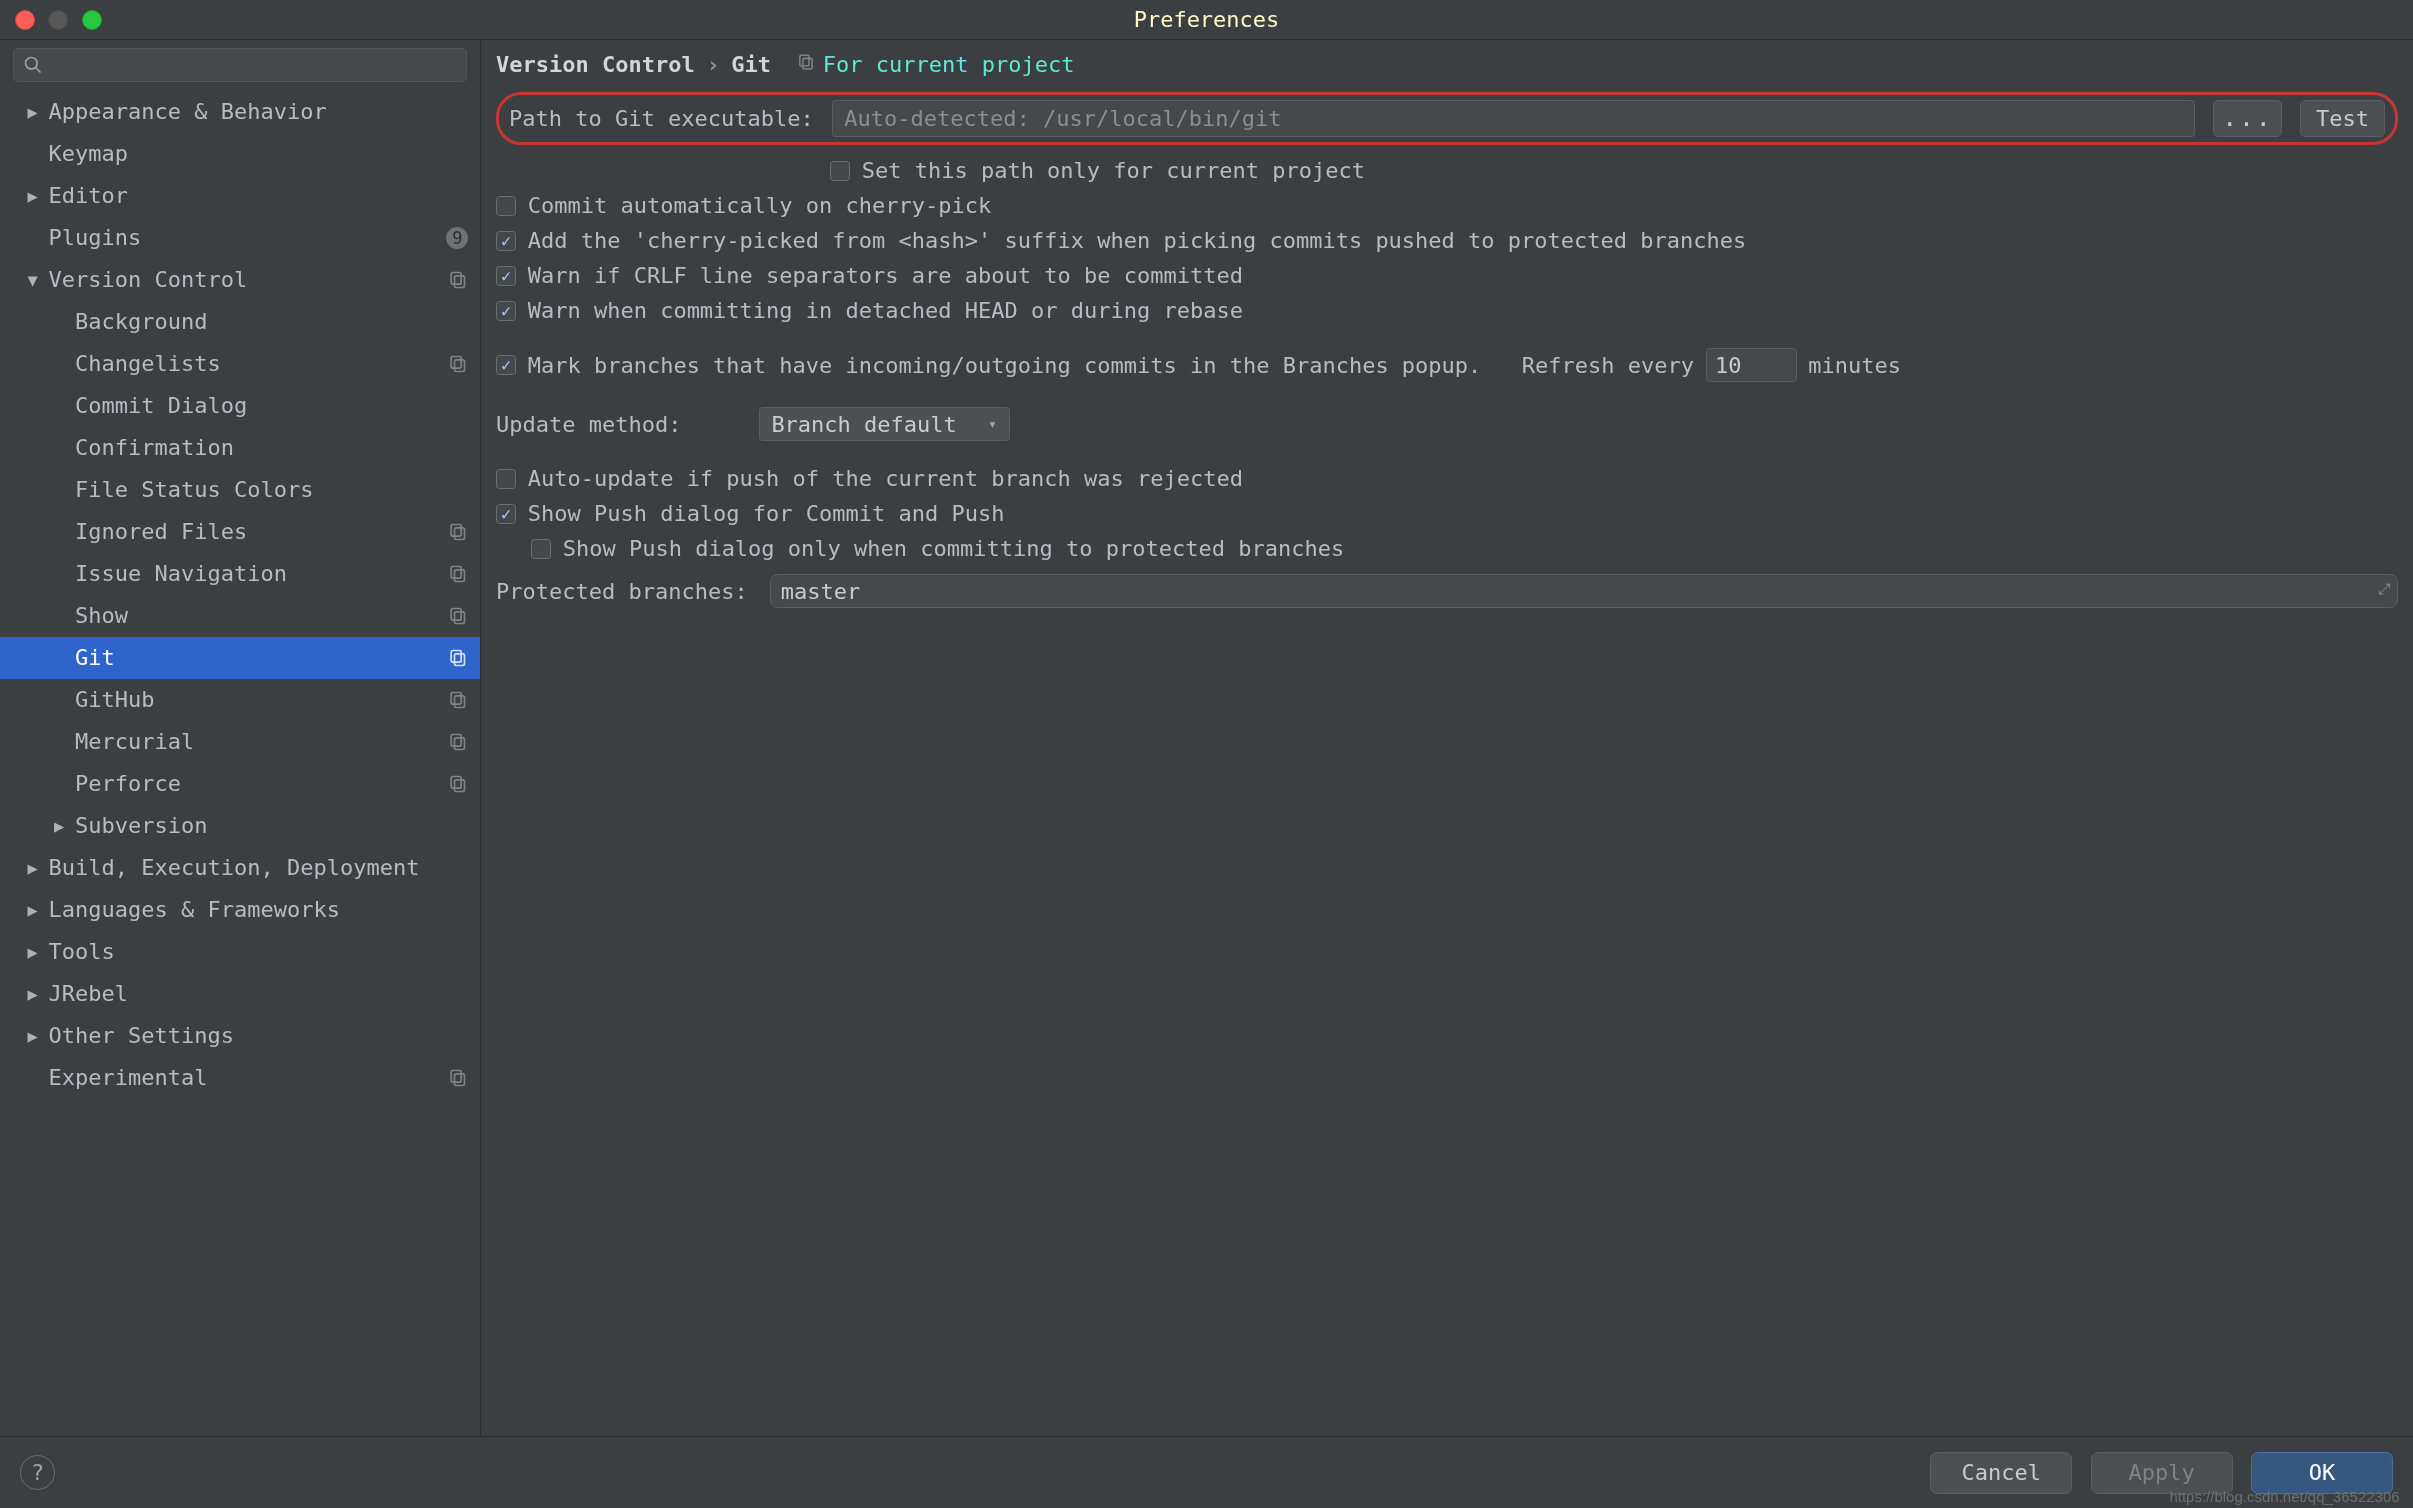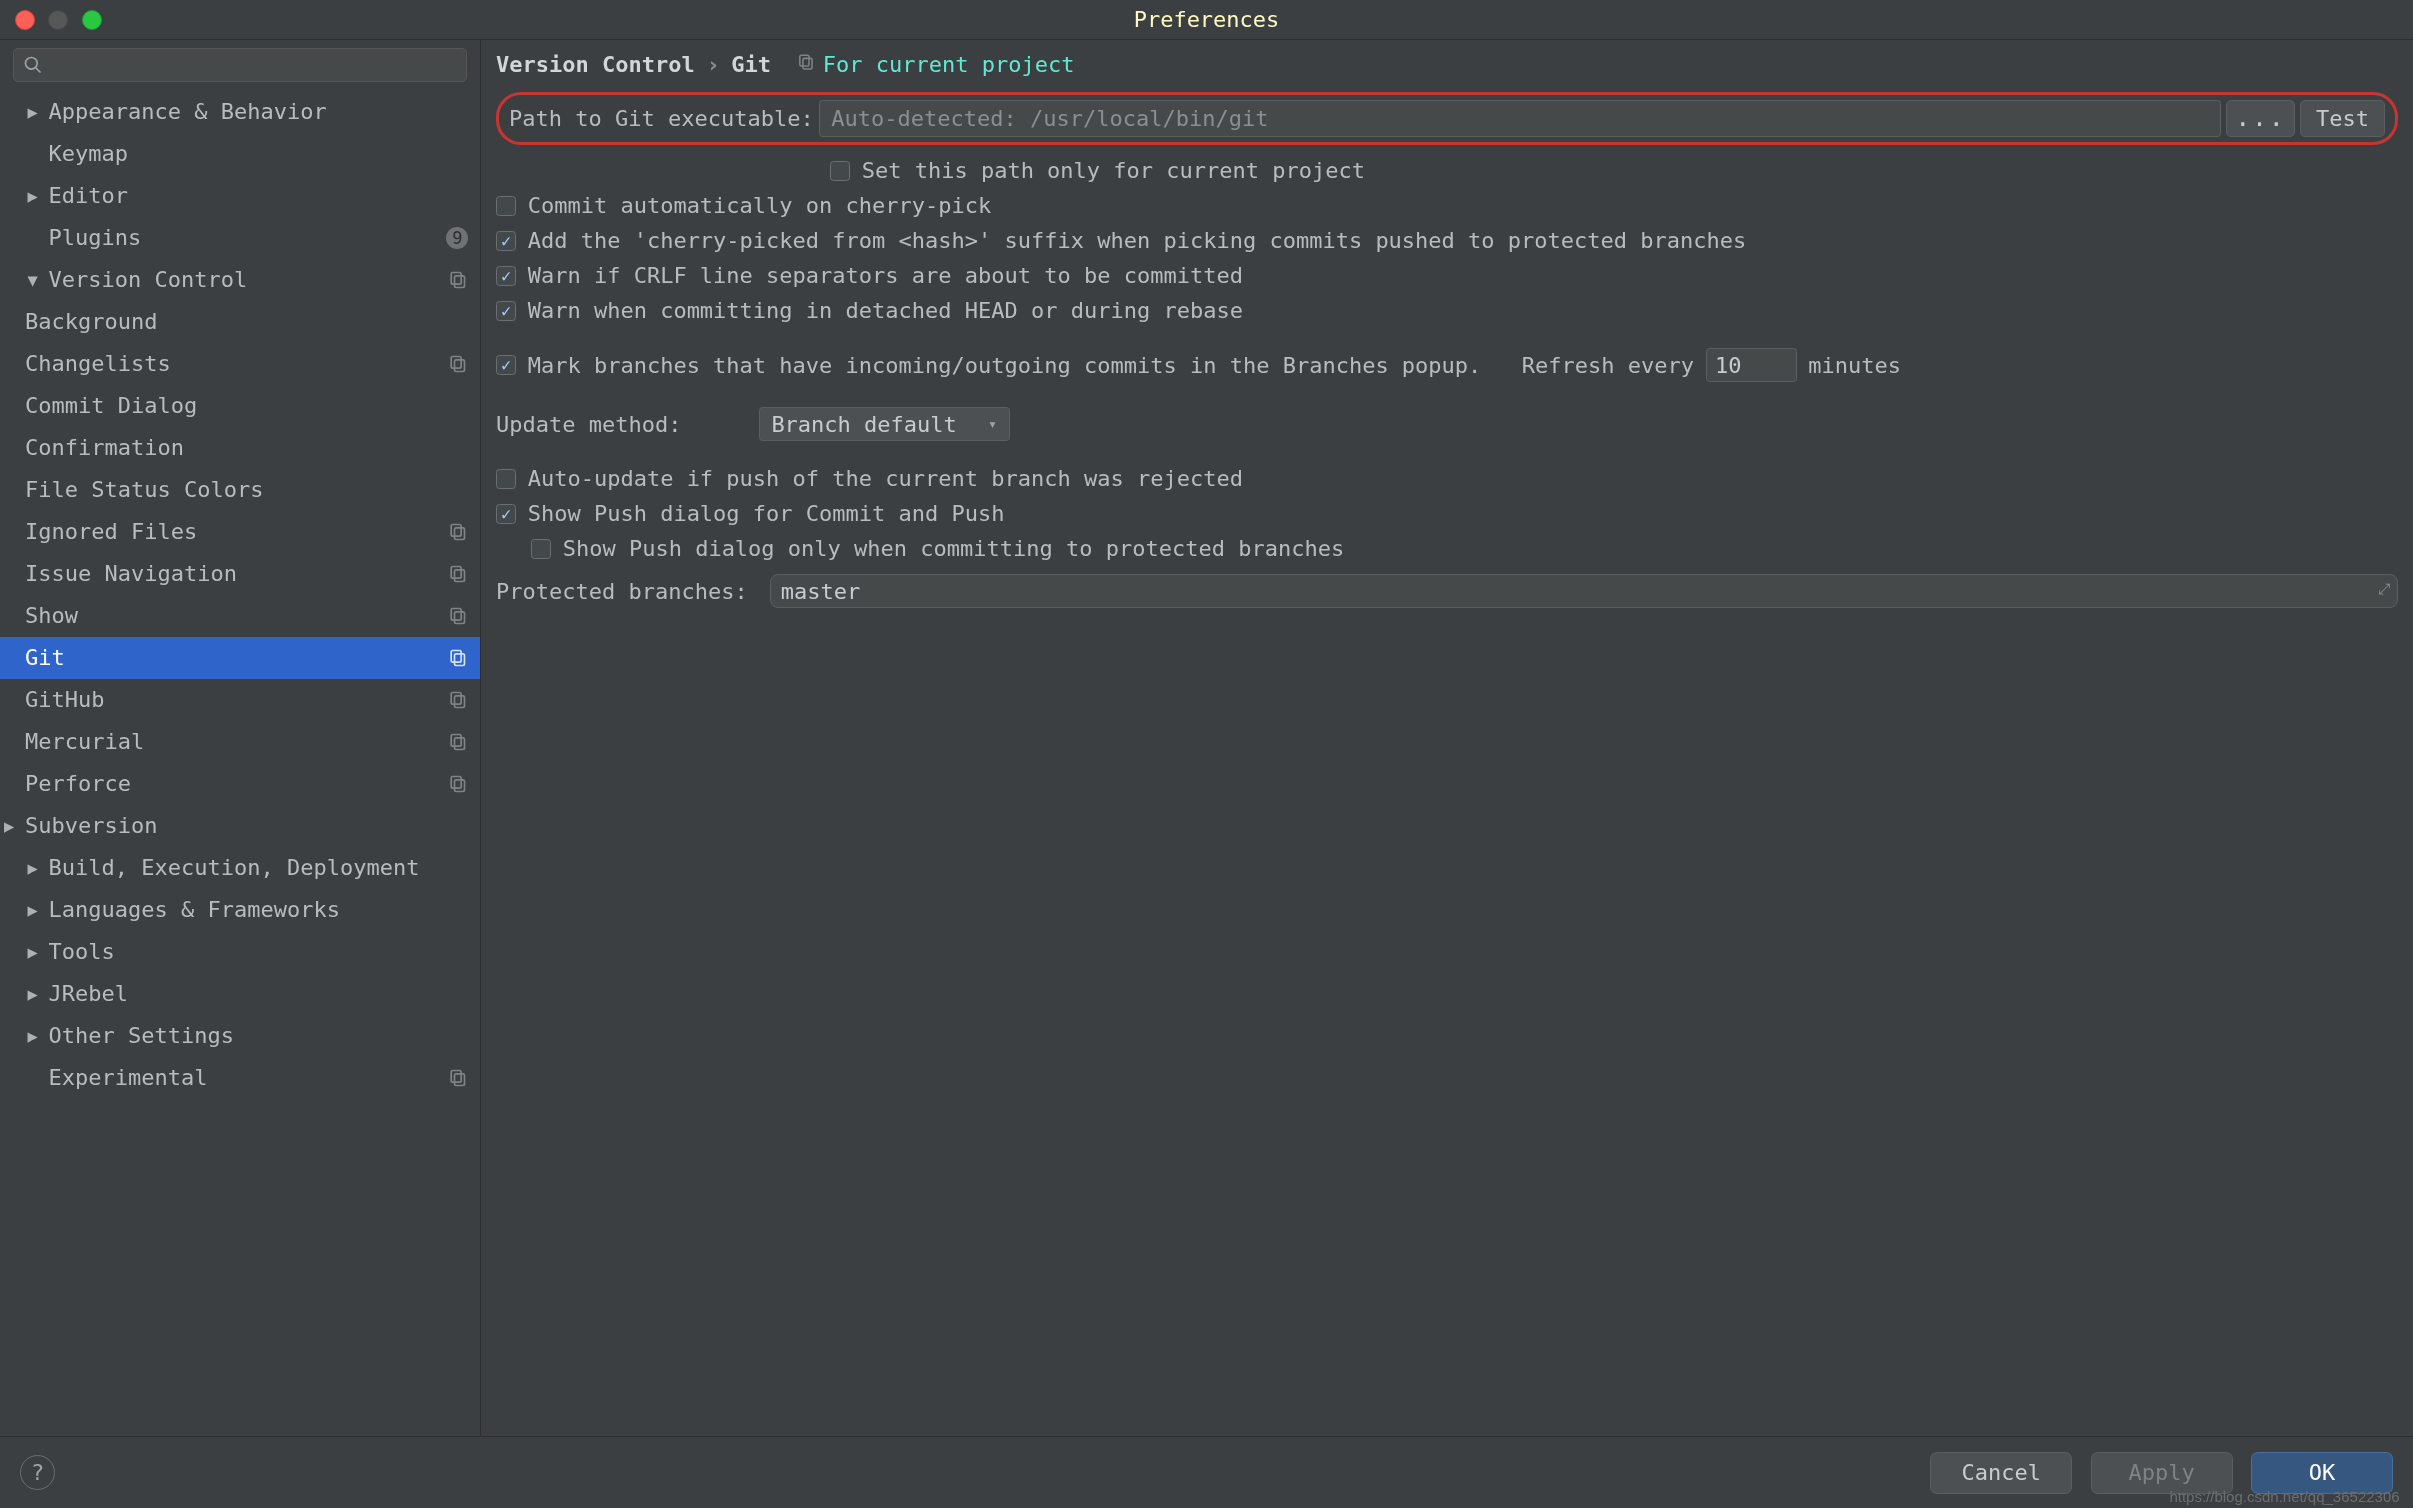--- a/index.html
+++ b/index.html
@@ -50,21 +50,21 @@
 .tree { flex: 1; overflow: auto; }
 .tree-item {
   display: flex;
   align-items: center;
   height: 42px;
   padding-right: 11.7px;
   cursor: default;
   position: relative;
 }
 .tree-item.l0 { padding-left: 23.5px; }
-.tree-item.l1 { }
+.tree-item.l1 { padding-left: 50px; }
 .tree-item.sel { background: #2f65ca; color: #fff; }
 .arrow {
   width: 18.4px;
   display: inline-flex;
   justify-content: center;
   color: #adb1b4;
   font-size: 17px;
   margin-right: 6.7px;
 }
 .tree-item.sel .arrow { color: #fff; }
@@ -85,21 +85,21 @@
 .breadcrumb { color: #d2d6da; font-weight: bold; display: flex; gap: 11.7px; align-items: center; }
 .breadcrumb .sep { color: #8b8f92; }
 .for-proj { color: #5eead4; display: flex; align-items: center; gap: 8.4px; }
 .for-proj .copy-icon svg { width: 18.4px; height: 18.4px; }
 .hl-box {
   border: 3.4px solid #c83530;
   border-radius: 25px;
   padding: 5px 10px;
   display: flex;
   align-items: center;
-  gap: 5px;
+  gap: 18px;
   margin-bottom: 8.4px;
 }
 .lbl { color: #b8bcc0; white-space: nowrap; }
 .text-field {
   flex: 1;
   height: 37px;
   background: #45494a;
   border: 0.8px solid #5a5e60;
   border-radius: 3.4px;
   display: flex;

